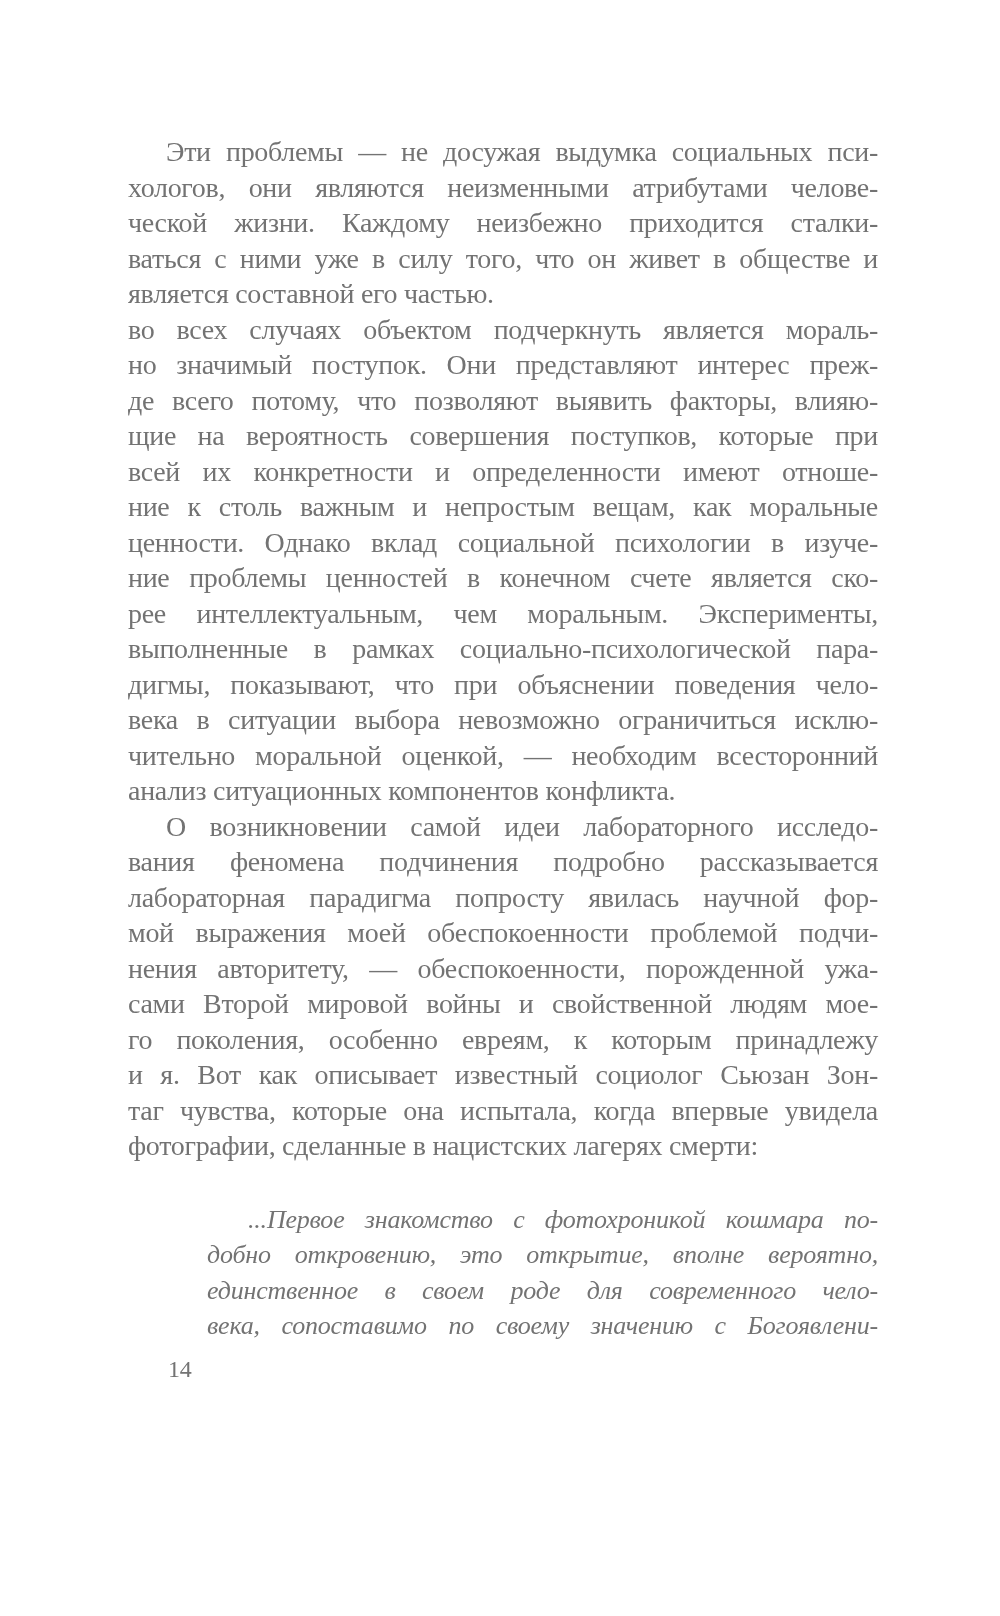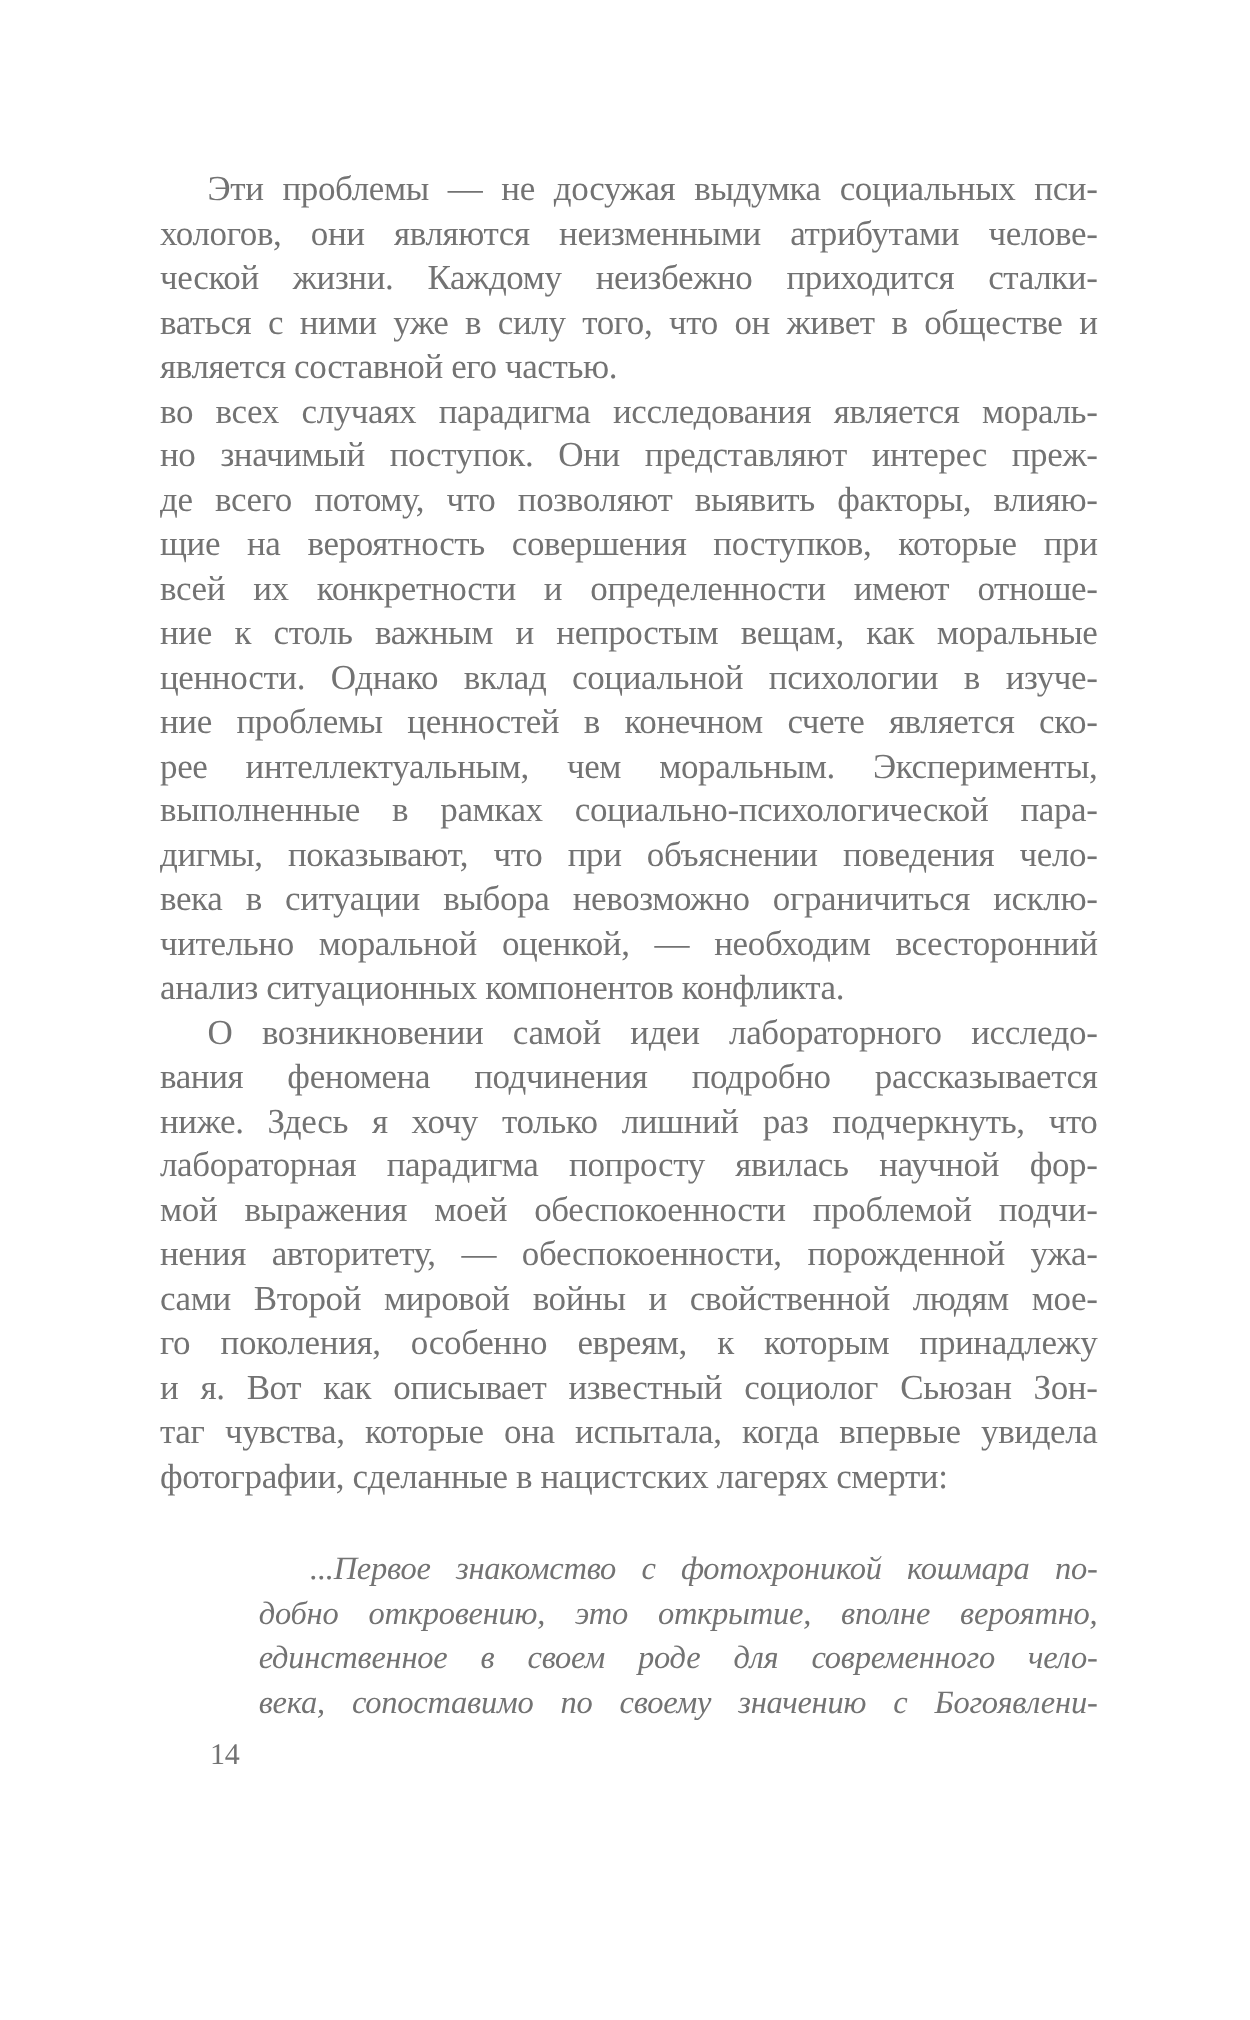--- a/index.html
+++ b/index.html
@@ -64,39 +64,38 @@
 <div class="page" style="color: #737373;">
   <div class="text-column">
     <div class="paragraph">
         <div class="line indent">Эти проблемы — не досужая выдумка социальных пси-</div>
         <div class="line">хологов, они являются неизменными атрибутами челове-</div>
         <div class="line">ческой жизни. Каждому неизбежно приходится сталки-</div>
         <div class="line">ваться с ними уже в силу того, что он живет в обществе и</div>
         <div class="line last">является составной его частью.</div>
       </div>
     <div class="paragraph">
-        <div class="line">во всех случаях парадигма исследования является мораль-</div>
+        <div class="line">во всех случаях объектом подчеркнуть является мораль-</div>
         <div class="line">но значимый поступок. Они представляют интерес преж-</div>
         <div class="line">де всего потому, что позволяют выявить факторы, влияю-</div>
         <div class="line">щие на вероятность совершения поступков, которые при</div>
         <div class="line">всей их конкретности и определенности имеют отноше-</div>
         <div class="line">ние к столь важным и непростым вещам, как моральные</div>
         <div class="line">ценности. Однако вклад социальной психологии в изуче-</div>
         <div class="line">ние проблемы ценностей в конечном счете является ско-</div>
         <div class="line">рее интеллектуальным, чем моральным. Эксперименты,</div>
         <div class="line">выполненные в рамках социально-психологической пара-</div>
         <div class="line">дигмы, показывают, что при объяснении поведения чело-</div>
         <div class="line">века в ситуации выбора невозможно ограничиться исклю-</div>
         <div class="line">чительно моральной оценкой, — необходим всесторонний</div>
         <div class="line last">анализ ситуационных компонентов конфликта.</div>
       </div>
     <div class="paragraph">
         <div class="line indent">О возникновении самой идеи лабораторного исследо-</div>
         <div class="line">вания феномена подчинения подробно рассказывается</div>
-        <div class="line">ниже. Здесь я хочу только лишний раз подчеркнуть, что</div>
         <div class="line">лабораторная парадигма попросту явилась научной фор-</div>
         <div class="line">мой выражения моей обеспокоенности проблемой подчи-</div>
         <div class="line">нения авторитету, — обеспокоенности, порожденной ужа-</div>
         <div class="line">сами Второй мировой войны и свойственной людям мое-</div>
         <div class="line">го поколения, особенно евреям, к которым принадлежу</div>
         <div class="line">и я. Вот как описывает известный социолог Сьюзан Зон-</div>
         <div class="line">таг чувства, которые она испытала, когда впервые увидела</div>
         <div class="line last">фотографии, сделанные в нацистских лагерях смерти:</div>
       </div>
     <div class="quote-block">

